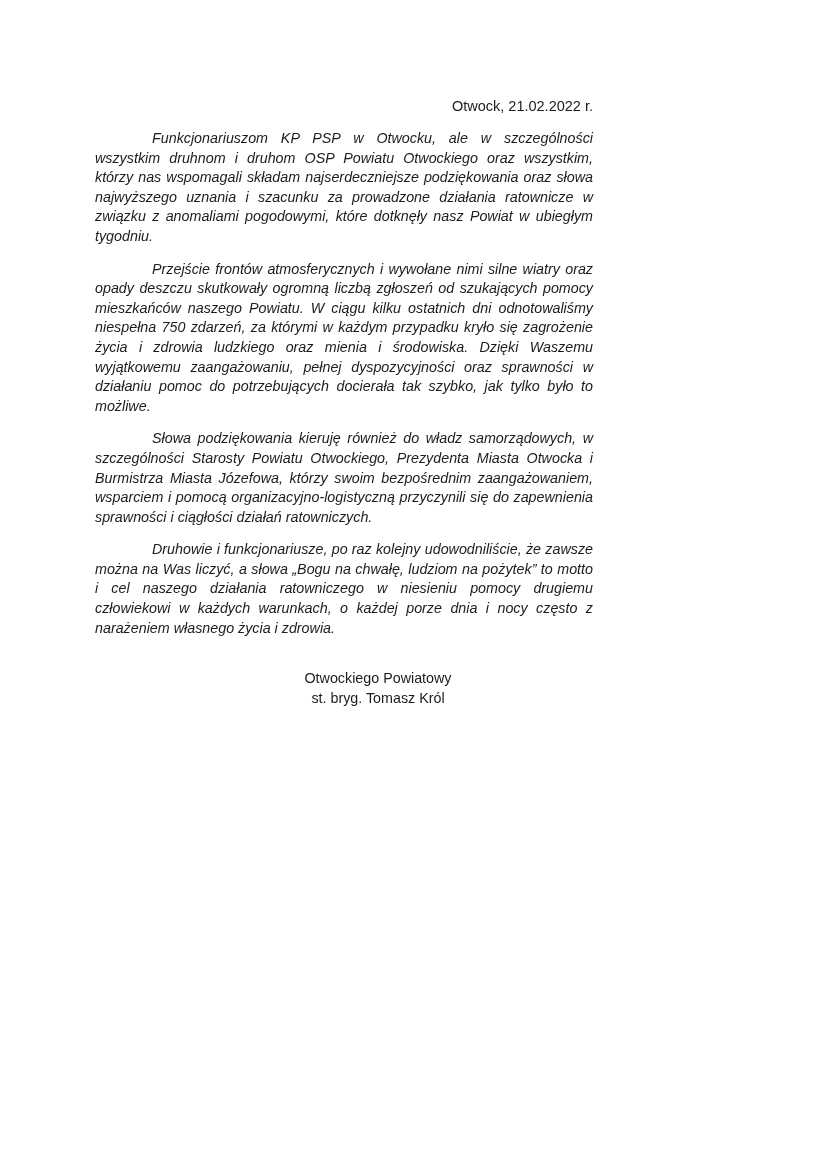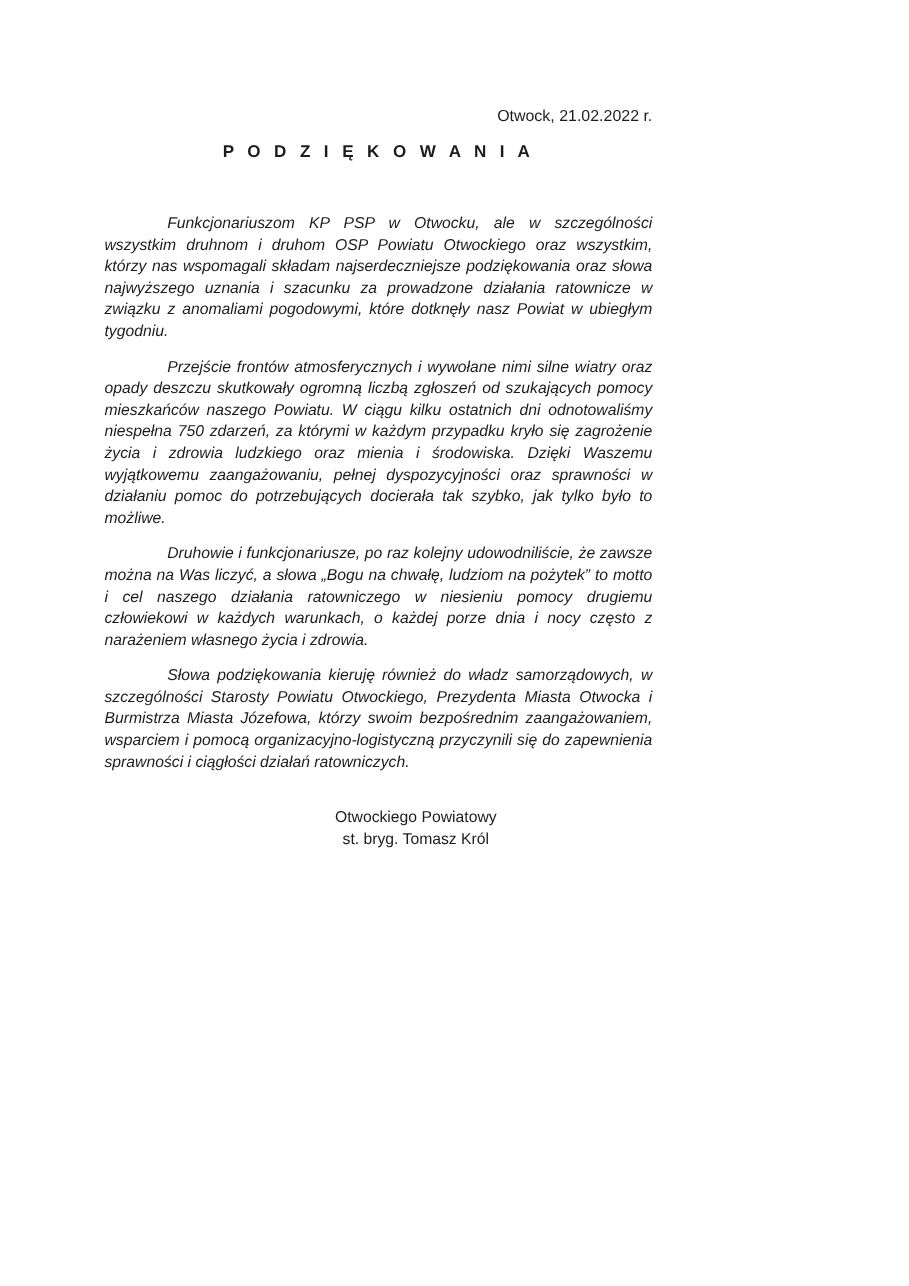--- a/index.html
+++ b/index.html
@@ -50,26 +50,25 @@
   .signature-block div {
     white-space: nowrap;
   }
 </style>
 </head>
 <body>
 
 <div class="page">
   <div class="date-line">Otwock, 21.02.2022 r.</div>
 
-  <div class="doc-title">P O D Z I Ę K O W A N I A</div>
 
   <div class="body-text">
     <p>Funkcjonariuszom KP PSP w Otwocku, ale w szczególności wszystkim druhnom i druhom OSP Powiatu Otwockiego oraz wszystkim, którzy nas wspomagali składam najserdeczniejsze podziękowania oraz słowa najwyższego uznania i szacunku za prowadzone działania ratownicze w związku z anomaliami pogodowymi, które dotknęły nasz Powiat w ubiegłym tygodniu.</p>
     <p>Przejście frontów atmosferycznych i wywołane nimi silne wiatry oraz opady deszczu skutkowały ogromną liczbą zgłoszeń od szukających pomocy mieszkańców naszego Powiatu. W ciągu kilku ostatnich dni odnotowaliśmy niespełna 750 zdarzeń, za którymi w każdym przypadku kryło się zagrożenie życia i zdrowia ludzkiego oraz mienia i środowiska. Dzięki Waszemu wyjątkowemu zaangażowaniu, pełnej dyspozycyjności oraz sprawności w działaniu pomoc do potrzebujących docierała tak szybko, jak tylko było to możliwe.</p>
+    <p>Słowa podziękowania kieruję również do władz samorządowych, w szczególności Starosty Powiatu Otwockiego, Prezydenta Miasta Otwocka i Burmistrza Miasta Józefowa, którzy swoim bezpośrednim zaangażowaniem, wsparciem i pomocą organizacyjno-logistyczną przyczynili się do zapewnienia sprawności i ciągłości działań ratowniczych.</p>
     <p>Druhowie i funkcjonariusze, po raz kolejny udowodniliście, że zawsze można na Was liczyć, a słowa „Bogu na chwałę, ludziom na pożytek” to motto i cel naszego działania ratowniczego w niesieniu pomocy drugiemu człowiekowi w każdych warunkach, o każdej porze dnia i nocy często z narażeniem własnego życia i zdrowia.</p>
-    <p>Słowa podziękowania kieruję również do władz samorządowych, w szczególności Starosty Powiatu Otwockiego, Prezydenta Miasta Otwocka i Burmistrza Miasta Józefowa, którzy swoim bezpośrednim zaangażowaniem, wsparciem i pomocą organizacyjno-logistyczną przyczynili się do zapewnienia sprawności i ciągłości działań ratowniczych.</p>
   </div>
 
   <div class="signature-block">
     <div>Otwockiego Powiatowy</div>
     <div>st. bryg. Tomasz Król</div>
   </div>
 </div>
 
 </body></html>

